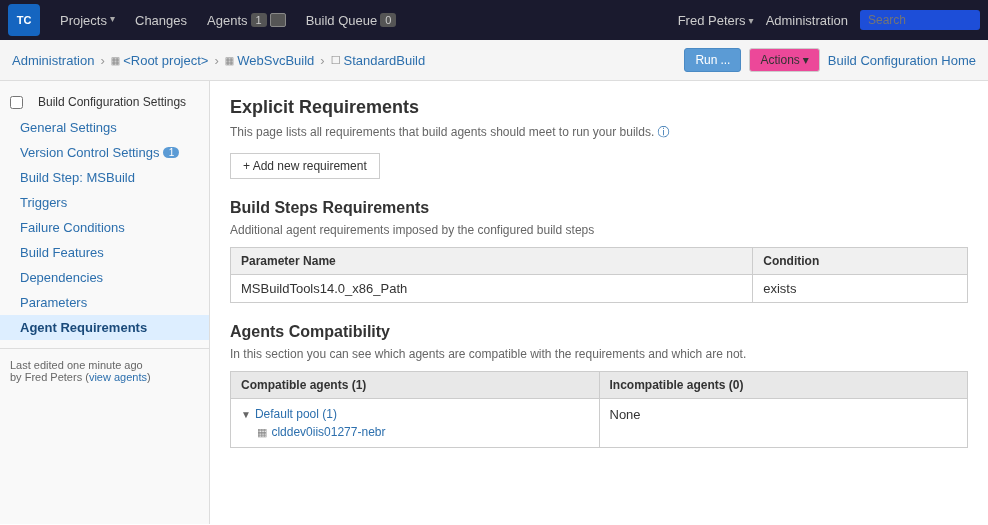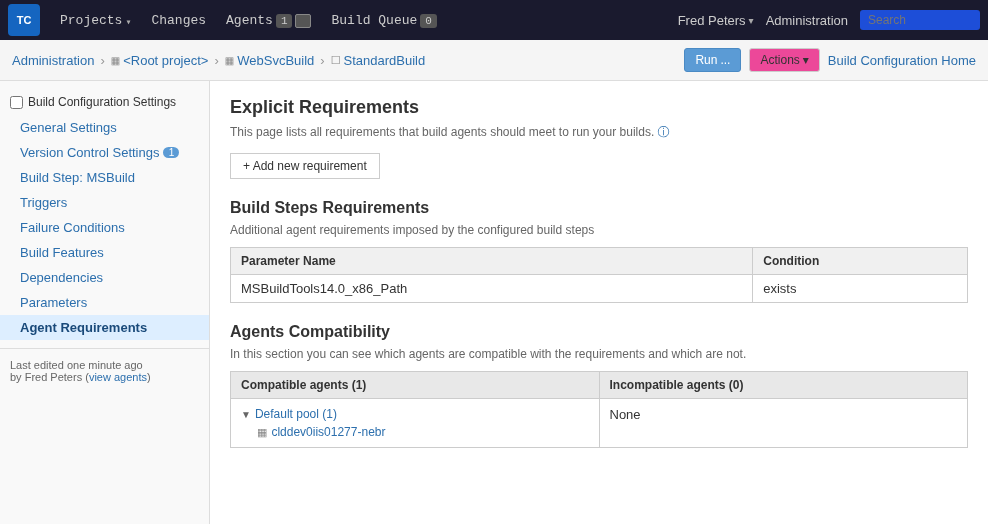--- a/index.html
+++ b/index.html
@@ -30,23 +30,22 @@
       align-items: center;
       gap: 4px;
       flex: 1;
     }
     .nav-link {
       color: #ccc;
       text-decoration: none;
       padding: 4px 8px;
       font-size: 13px;
       display: flex;
-      align-items: flex-end;
+      align-items: flex-start;
       gap: 3px;
-      font-family: Liberation Mono, monospace;
     }
     .nav-badge {
       background: #555;
       color: #ccc;
       border-radius: 3px;
       padding: 1px 5px;
       font-size: 11px;
     }
     .nav-right {
       display: flex;
@@ -146,21 +145,21 @@
       padding: 8px 0;
       flex-shrink: 0;
       overflow-y: auto;
     }
     .sidebar-section-header {
       padding: 6px 10px;
       font-size: 12px;
       color: #333;
       display: flex;
       align-items: center;
-      gap: 5px;
+      gap: 15px;
     }
     .sidebar-section-header input[type=checkbox] {
       margin: 0;
     }
     .sidebar-item {
       padding: 5px 10px 5px 20px;
       font-size: 13px;
       cursor: pointer;
       color: #2c6fad;
       text-decoration: none;

